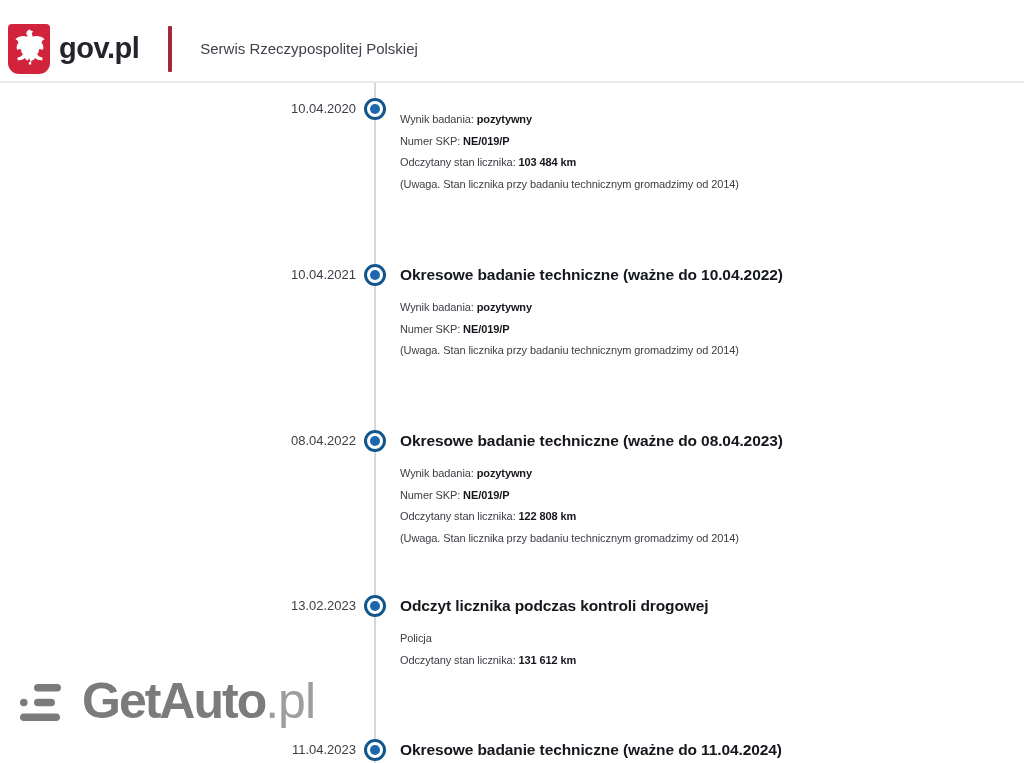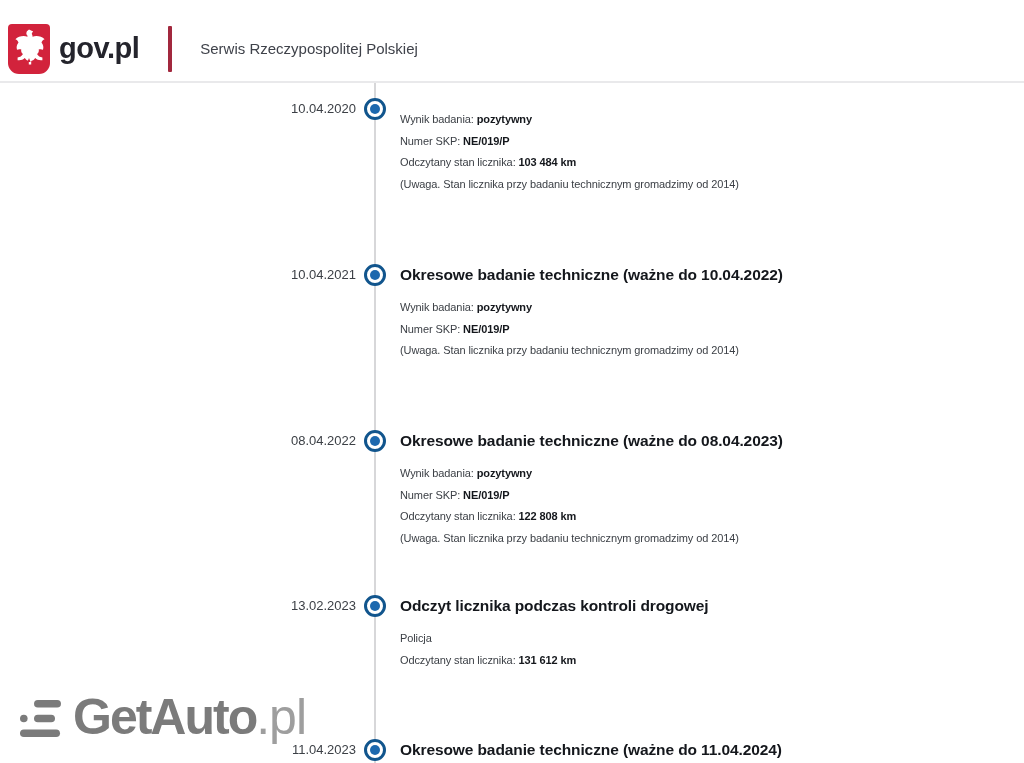--- a/index.html
+++ b/index.html
@@ -68,22 +68,22 @@
   }
   .entry-lines {
     margin-top:11px; font-size:11px; line-height:21.5px;
     color:#3c4046; letter-spacing:-0.1px;
   }
   .entry-lines p { white-space:nowrap; }
   .entry-lines b { color:#14171c; font-weight:bold; }
 
   
   .watermark {
-    position:absolute; left:20px; top:692px;
-    display:flex; align-items:flex-start; gap:12px;
+    position:absolute; left:20px; top:676px;
+    display:flex; align-items:flex-start; gap:21px;
     user-select:none;
   }
   .wm-icon { margin-top:7px; }
   .wm-text {
     font-size:50px; font-weight:bold; color:#7b7b7b;
     letter-spacing:-2px; line-height:50px; white-space:nowrap;
   }
   .wm-suffix { font-weight:400; color:#9e9e9e; letter-spacing:-1px; }
 </style>
 </head>

